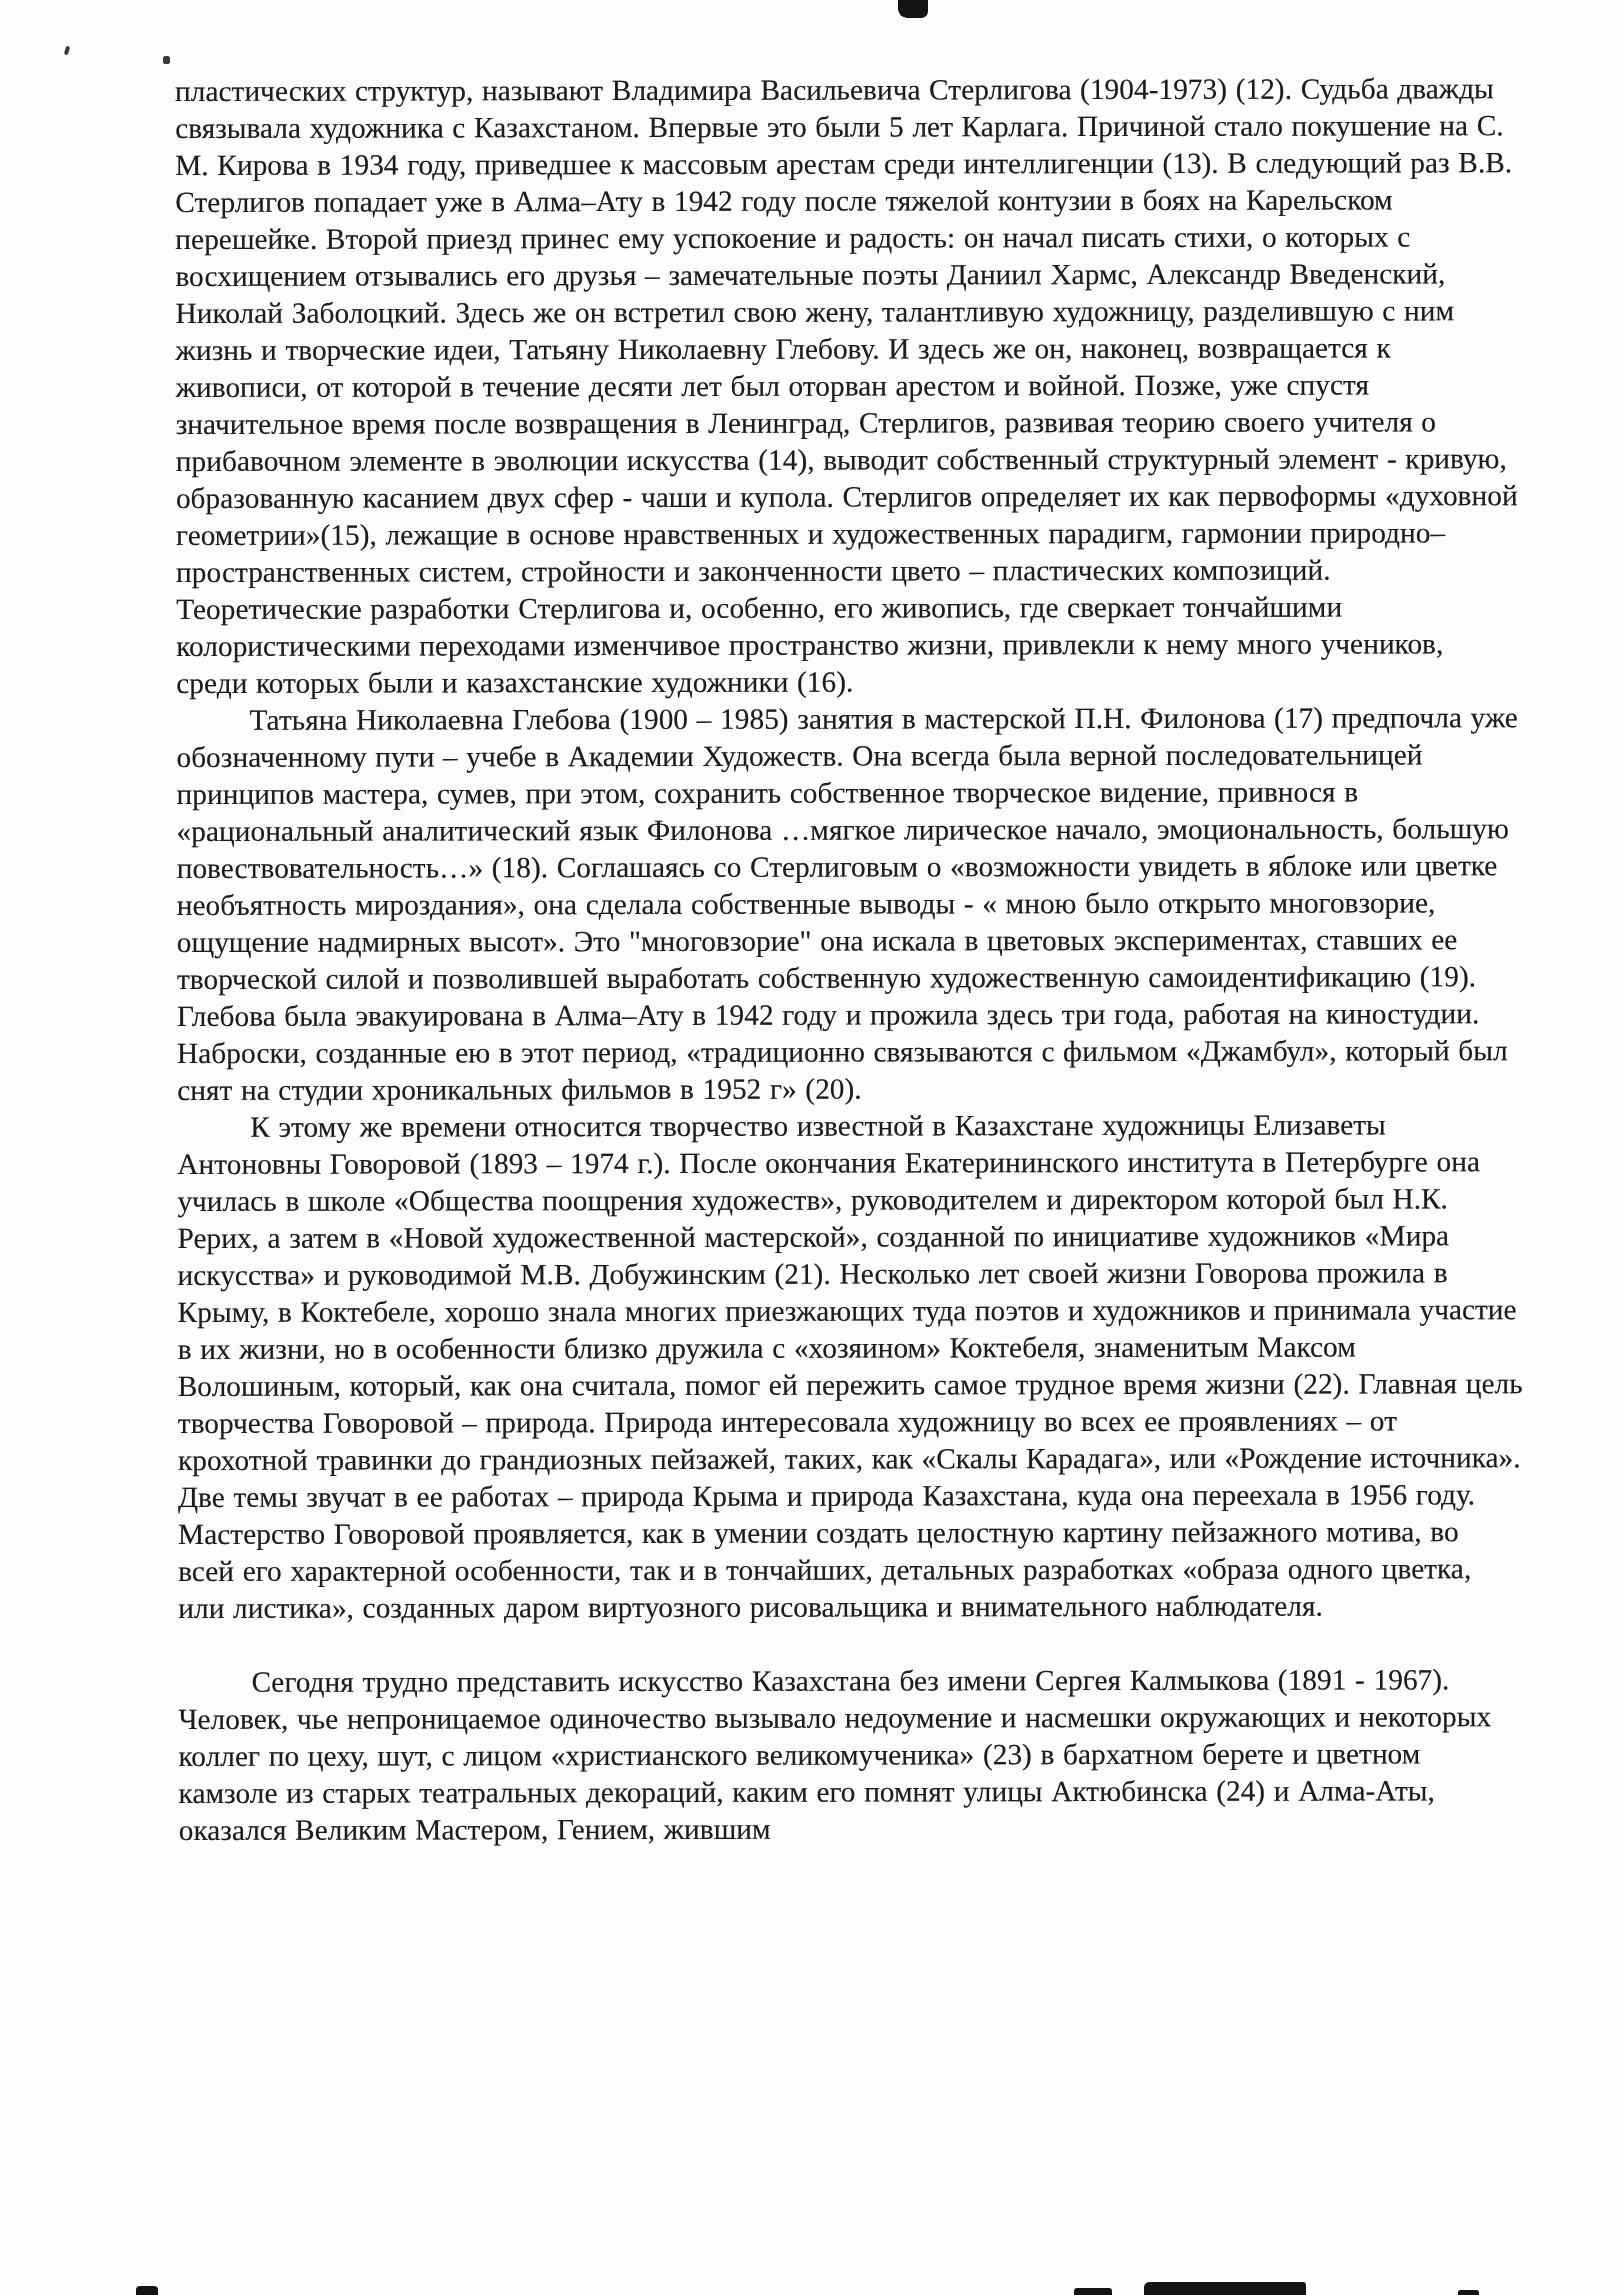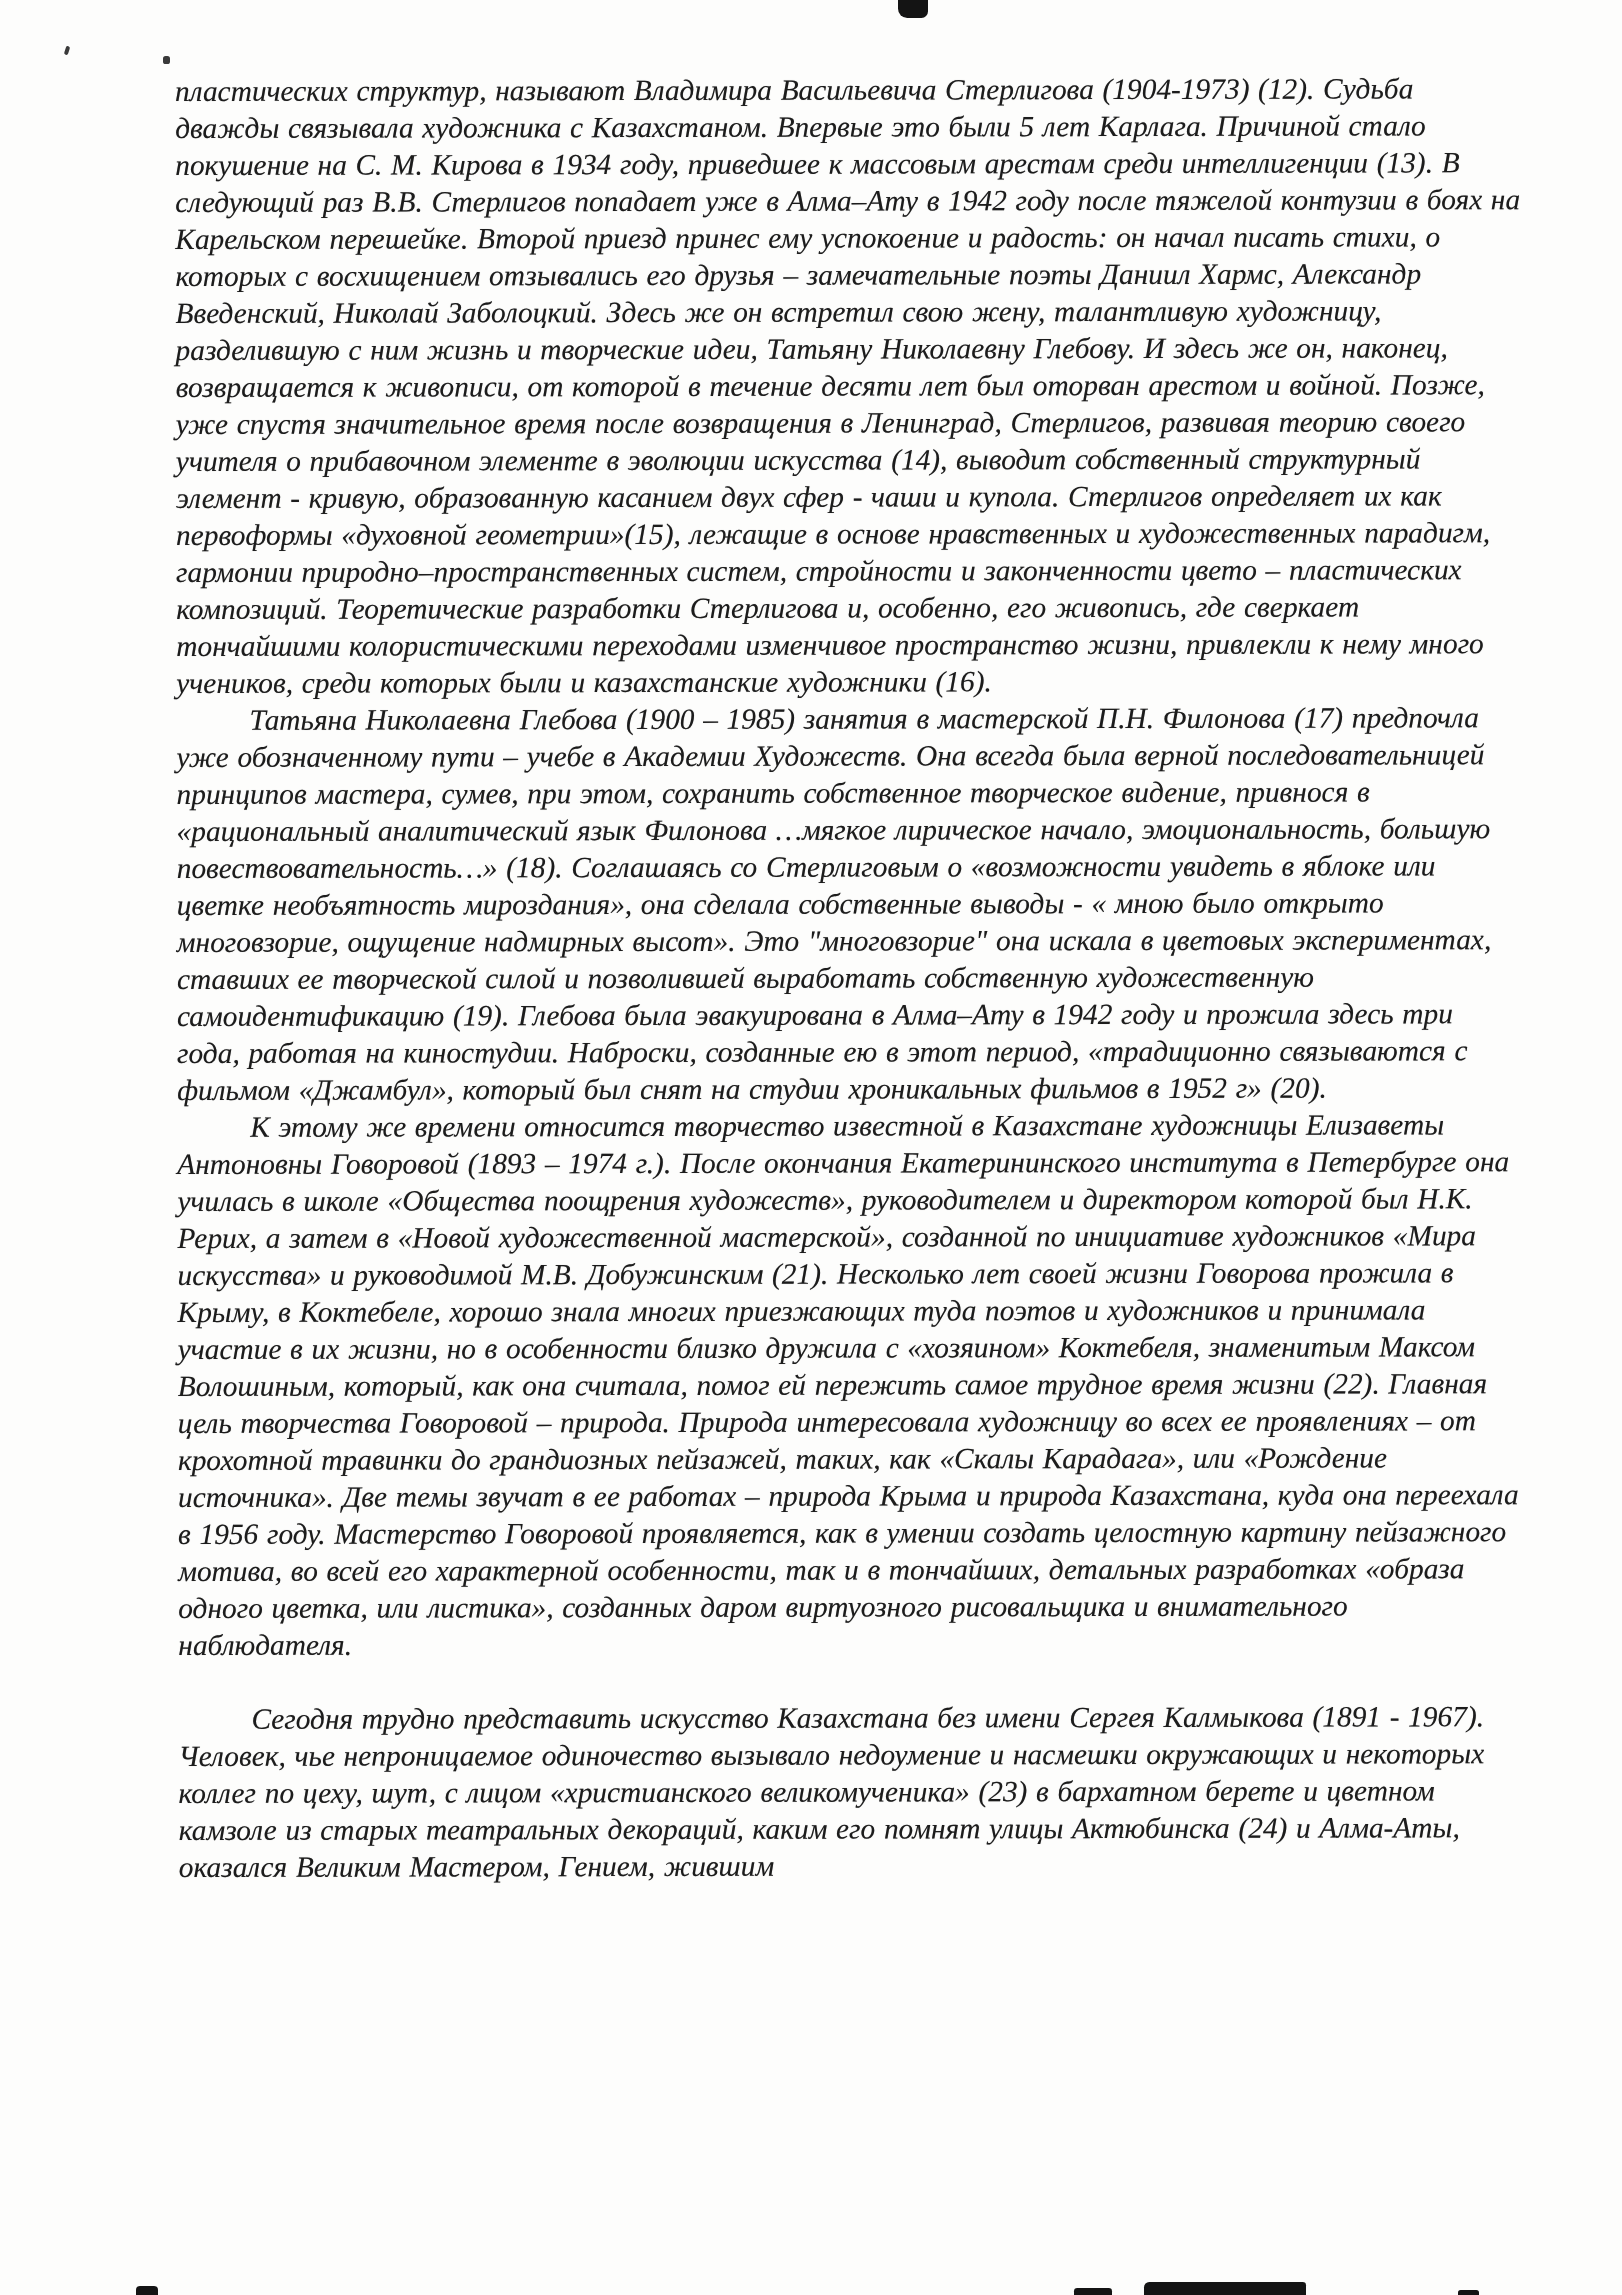--- a/index.html
+++ b/index.html
@@ -11,21 +11,20 @@
     height: 2295px;
     position: relative;
     background: #e9e9e7;
     font-family: "Liberation Serif", "DejaVu Serif", serif;
     overflow: hidden;
   }
   .page {
     position: absolute;
     inset: 0;
     background: #fdfdfc;
-    font-style: italic;
   }
   .text-column {
     position: absolute;
     left: 175px;
     top: 73px;
     width: 1345px;
     color: #1c1c1c;
     font-size: 29.4px;
     line-height: 37px;
     text-align: left;

